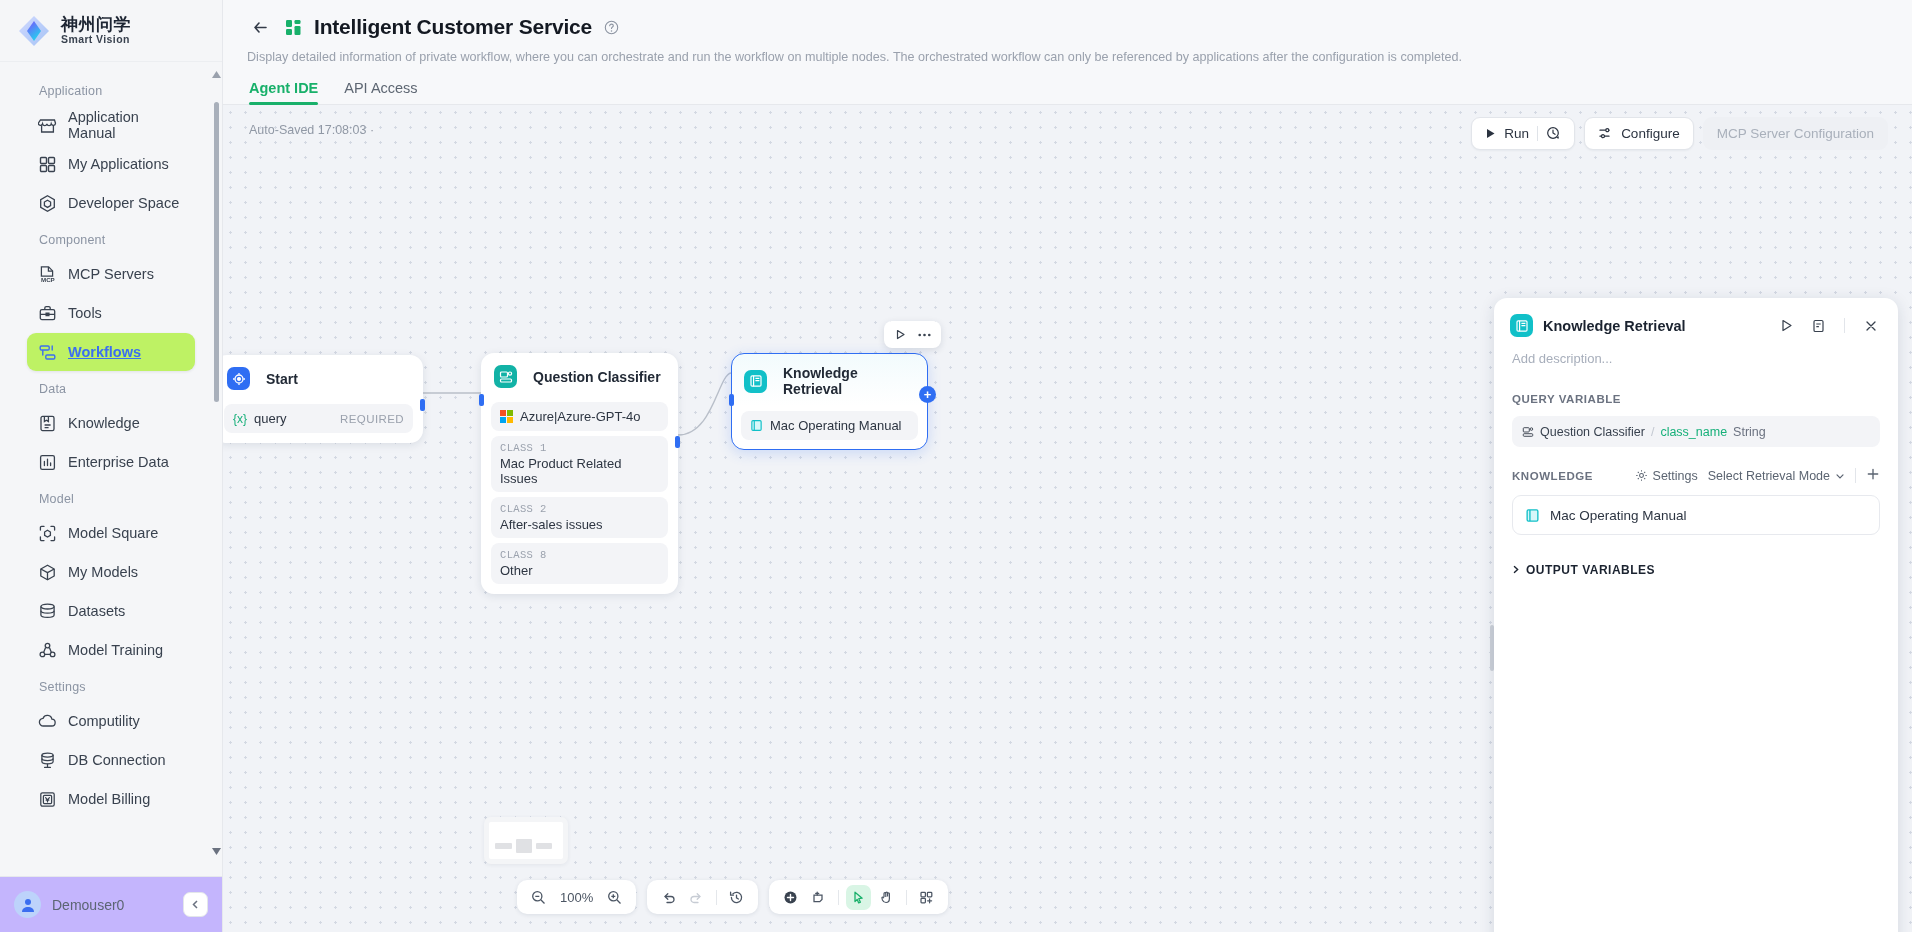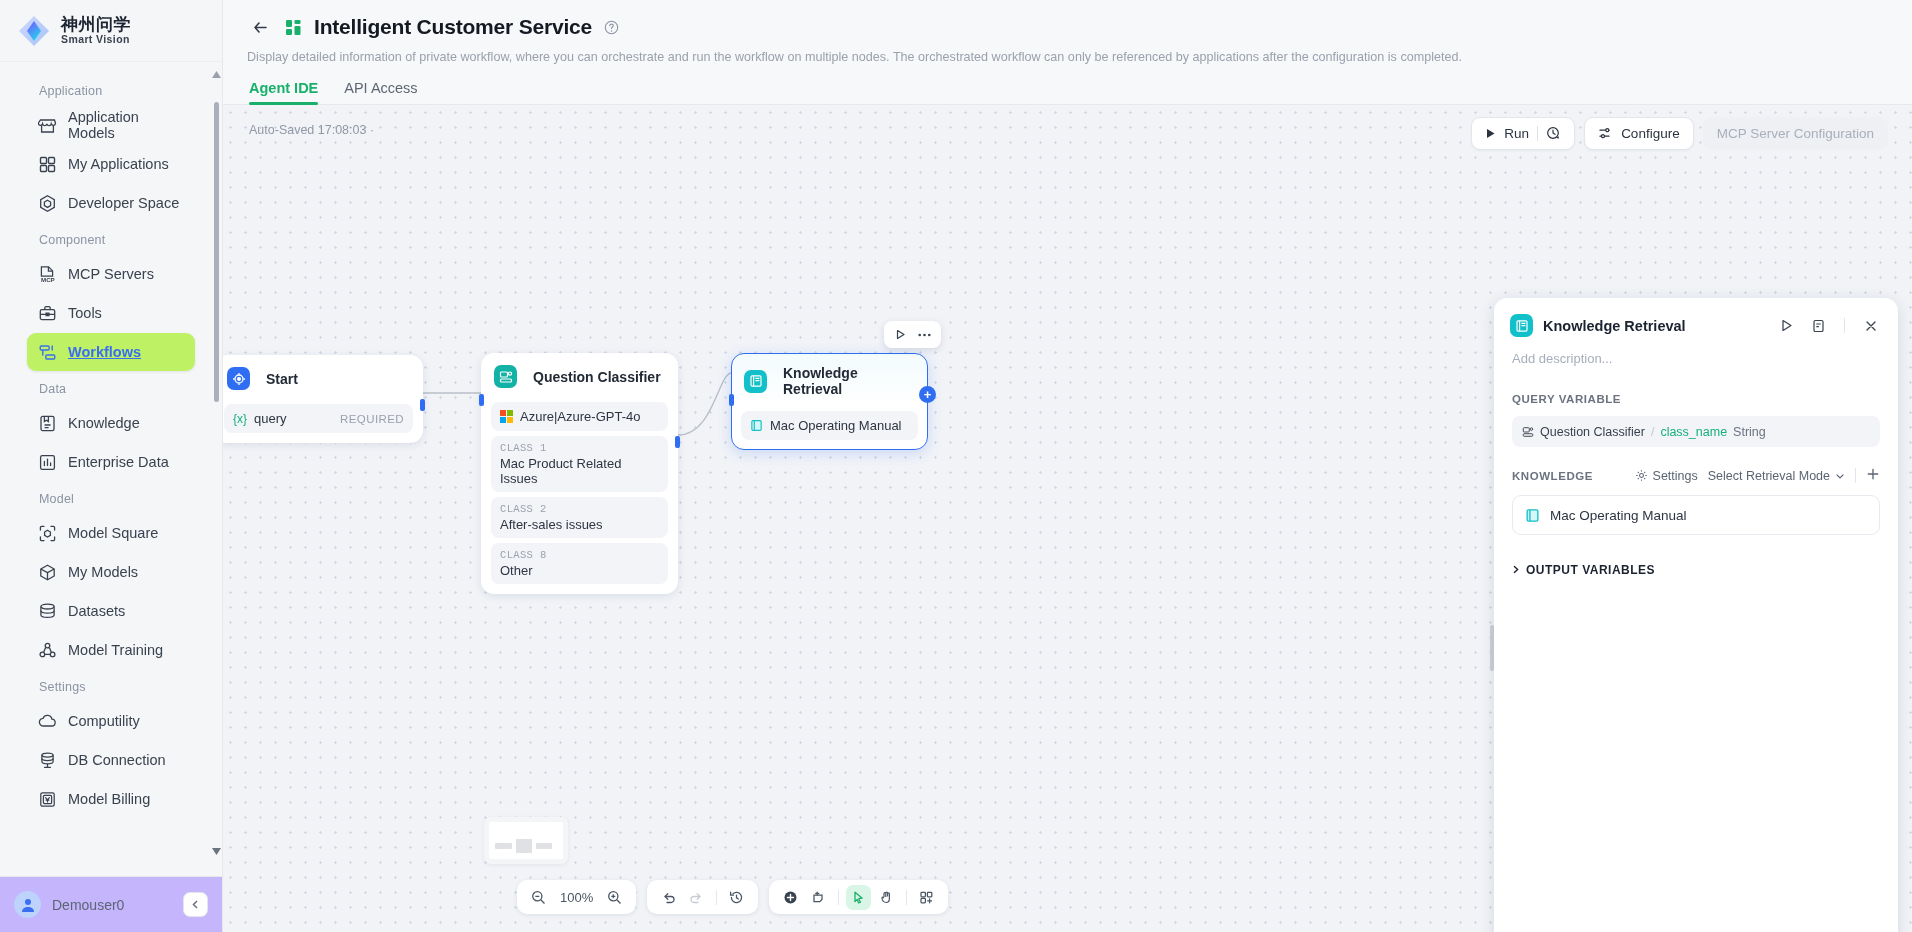--- a/index.html
+++ b/index.html
@@ -270,21 +270,21 @@
     <div class="nav">
       <div class="nav-inner" id="nav-inner">
           <div class="nav-group-title">Application</div>
           <div class="nav-item">
             <span class="ico">
               <svg width="19" height="19" viewBox="0 0 19 19" fill="none" stroke="currentColor" stroke-width="1.3">
                 <path d="M2.5 4h14l1 3.2a2.2 2.2 0 0 1-4.3.6 2.2 2.2 0 0 1-4.3 0 2.2 2.2 0 0 1-4.3 0 2.2 2.2 0 0 1-4.3-.6z"></path>
                 <path d="M3.6 9.2V16h11.8V9.2"></path>
               </svg>
             </span>
-            <span>Application Models</span>
+            <span>Application Manual</span>
           </div>
           <div class="nav-item">
             <span class="ico">
               <svg width="19" height="19" viewBox="0 0 19 19" fill="none" stroke="currentColor" stroke-width="1.4">
                 <rect x="2.5" y="2.5" width="6" height="6" rx="1"></rect>
                 <rect x="10.5" y="2.5" width="6" height="6" rx="1"></rect>
                 <rect x="2.5" y="10.5" width="6" height="6" rx="1"></rect>
                 <rect x="10.5" y="10.5" width="6" height="6" rx="1"></rect>
               </svg>
             </span>

